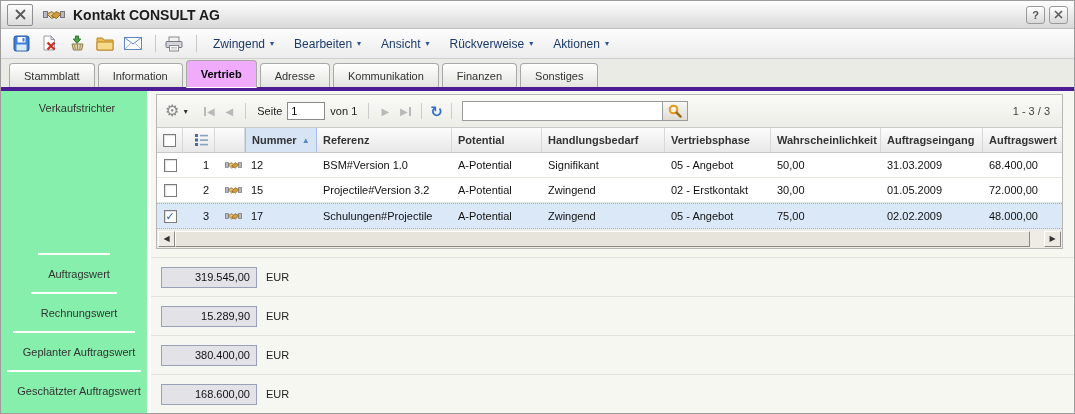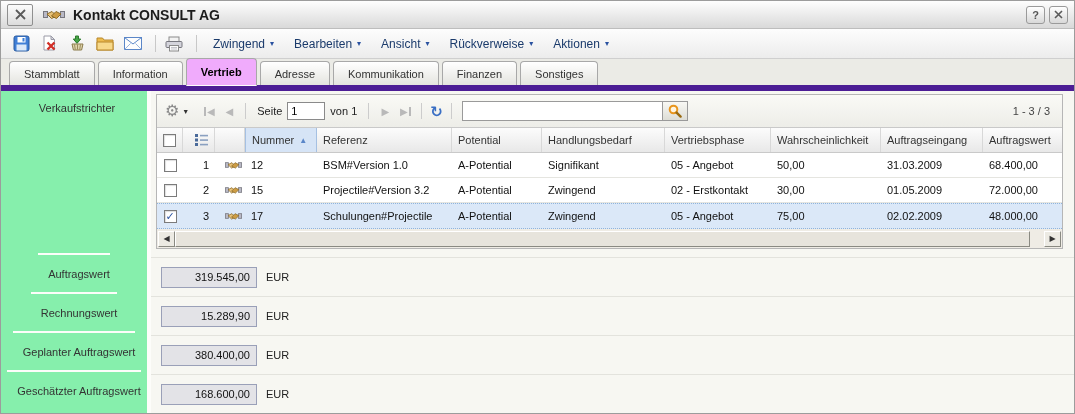--- a/index.html
+++ b/index.html
@@ -17,21 +17,21 @@
   .small-btn { width:19px; height:18px; margin-left:4px; border:1px solid #9a9a9a; border-radius:3px; background:linear-gradient(#ffffff,#d8d8d8); display:flex; align-items:center; justify-content:center; font-size:11px; font-weight:bold; color:#555; cursor:pointer; }
 
   
   .toolbar { height:30px; flex:0 0 30px; background:linear-gradient(#fdfdfd,#ececec); border-bottom:1px solid #cfcfcf; display:flex; align-items:center; padding:0 8px; }
   .tb-icon { width:24px; height:22px; display:flex; align-items:center; justify-content:center; margin-right:4px; border-radius:2px; cursor:pointer; }
   .tb-sep { width:1px; height:17px; background:#c8c8c8; margin:0 6px; }
   .menu { display:flex; align-items:center; gap:5px; margin:0 10px; cursor:pointer; color:#1a3a6b; font-size:12px; }
   .menu .caret { color:#2a52a0; font-size:8px; }
 
   
-  .tabbar { height:32px; flex:0 0 32px; background:#ebebe6; border-bottom:6px solid #4c1d95; display:flex; align-items:flex-end; padding:0 0 0 8px; }
+  .tabbar { height:32px; flex:0 0 32px; background:#ebebe6; border-bottom:4px solid #4c1d95; display:flex; align-items:flex-end; padding:0 0 0 8px; }
   .tab { height:24px; padding:0 14px; margin-right:3px; display:flex; align-items:center; border:1px solid #a8a8a8; border-bottom:none; border-radius:4px 4px 0 0; background:linear-gradient(#ffffff,#e4e4df); color:#333; cursor:pointer; position:relative; }
   .tab.active { height:28px; background:#f0abfc; font-weight:bold; color:#000; margin-bottom:-1px; border-bottom:1px solid #fdfdfa; z-index:2; }
 
   
   .content { flex:1; display:flex; background:#f7f7f2; overflow:hidden; }
   .leftcol { width:150px; flex:0 0 150px; background:#86efac; border-right:4px solid #fdfdfa; display:flex; flex-direction:column;align-items:center; }
   .section-label { height:162px; padding:11px 4px 0 10px; color:#333; }
   .label-cell { height:39px; border-top:2px solid #fdfdfa; display:flex; align-items:center; padding-left:10px; color:#333; }
   .main { flex:1; display:flex; flex-direction:column; }
 
@@ -59,21 +59,21 @@
   .c-nummer{ width:72px; flex:0 0 72px; }
   .c-ref   { width:135px; flex:0 0 135px; }
   .c-pot   { width:90px; flex:0 0 90px; }
   .c-hand  { width:123px; flex:0 0 123px; }
   .c-phase { width:106px; flex:0 0 106px; }
   .c-wahr  { width:110px; flex:0 0 110px; }
   .c-eing  { width:102px; flex:0 0 102px; }
   .c-wert  { flex:1; }
 
   .ghead { height:25px; background:linear-gradient(#fcfcfc,#e8e8e8); border-bottom:1px solid #c9c9c9; display:flex; align-items:stretch; color:#333; }
-  .hcell { display:flex; align-items:center; padding-left:6px; border-right:1px solid #d8d8d8; }
+  .hcell { display:flex; align-items:center; padding-left:6px; border-right:1px solid #d8d8d8;font-weight:bold; }
   .hcell.sorted { background:#d6e4f6; border-left:1px solid #a5c0e2; border-right:1px solid #a5c0e2; }
   .sort-arrow { font-size:8px; color:#5a86c8; margin-left:5px; }
 
   .grow { height:25px; display:flex; align-items:stretch; background:#fff; border-bottom:1px solid #e5e5e0; color:#111; }
   .grow .cell { display:flex; align-items:center; padding-left:6px; }
   .grow.selected { background:#dbe8f8; border-top:1px dotted #90b4dc; border-bottom:1px dotted #90b4dc; height:26px; }
 
   .checkbox { width:13px; height:13px; border:1px solid #7b7b7b; background:#fff; box-shadow:inset 1px 1px 1px #ddd; display:flex; align-items:center; justify-content:center; font-size:11px; font-weight:bold; color:#2a52a0; line-height:1; cursor:pointer; }
 
   

